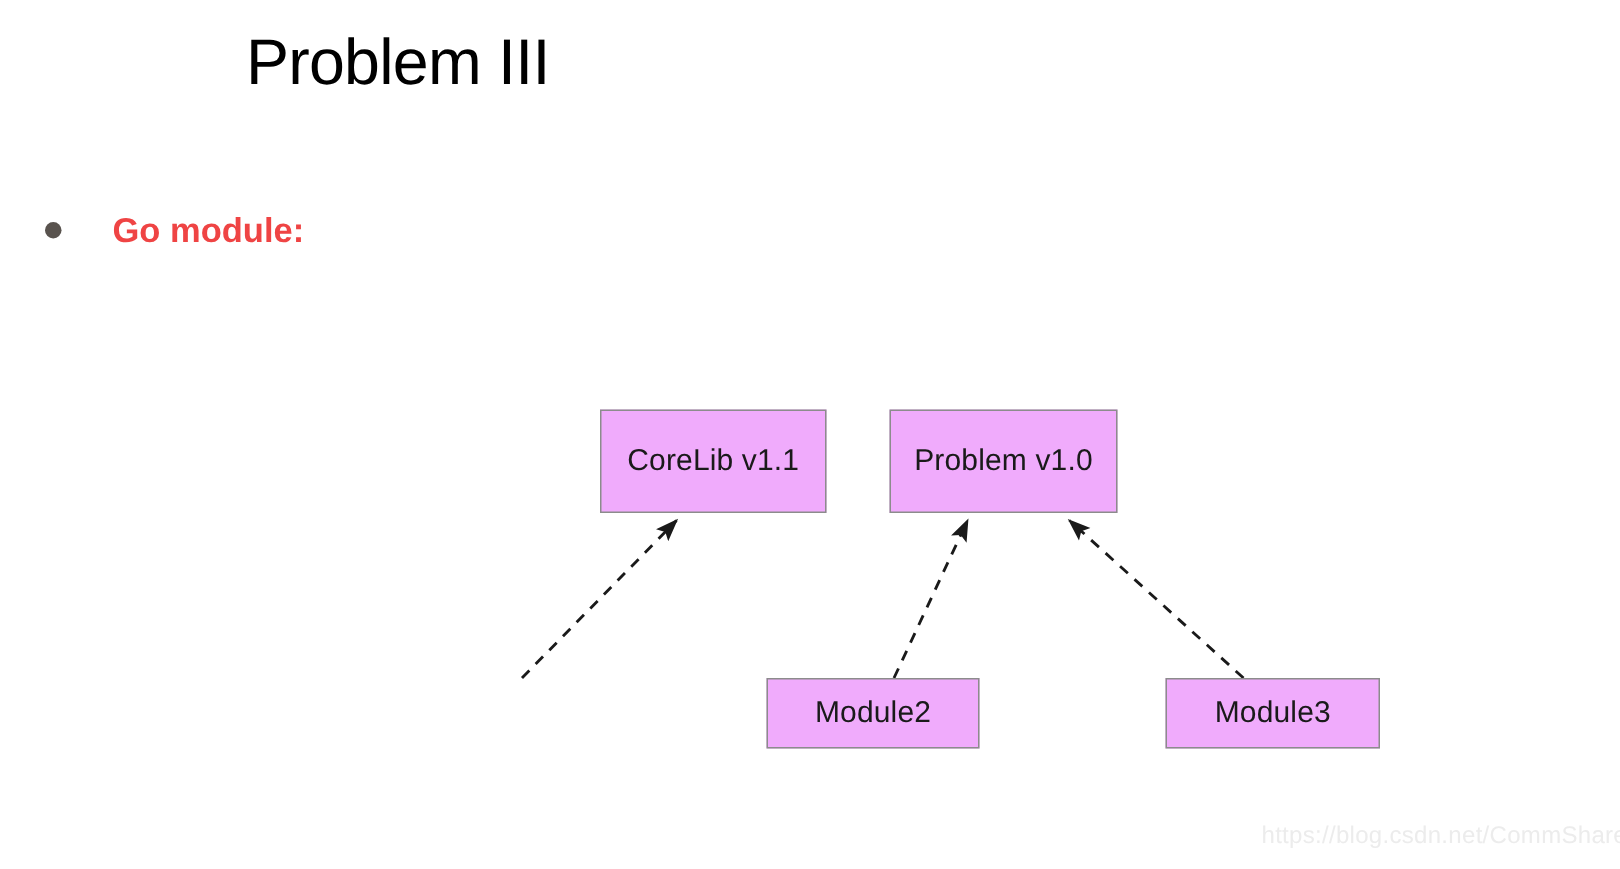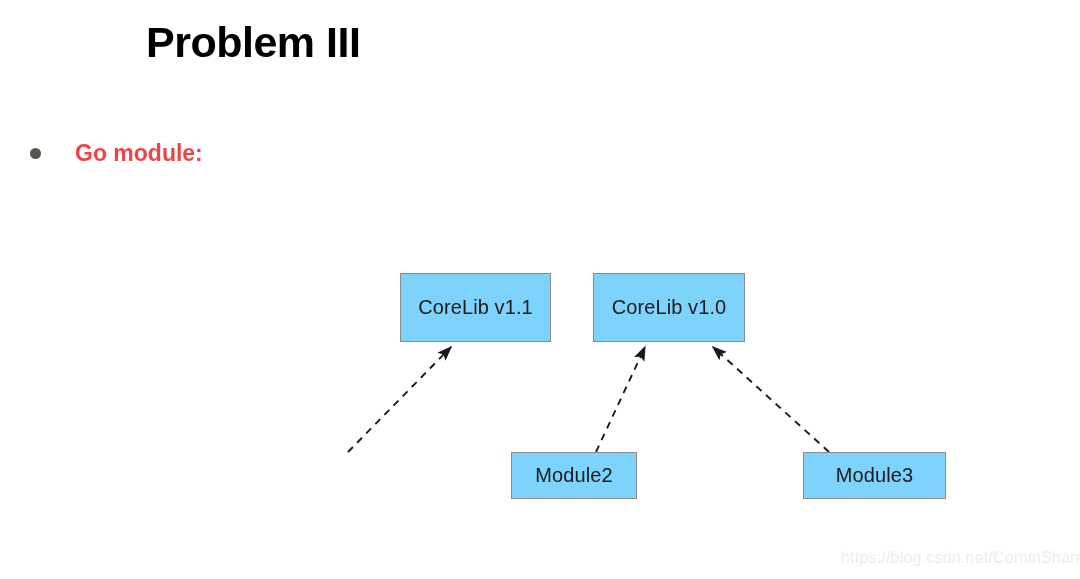--- a/index.html
+++ b/index.html
@@ -12,24 +12,24 @@
   }
   #slide {
     position: relative;
     width: 1080px;
     height: 579px;
     background: #ffffff;
     overflow: hidden;
   }
   #slide-title {
     position: absolute;
-    left: 146px;
+    left: 164px;
     top: 18px;
     font-size: 43px;
-    font-weight: bold;
+    font-weight: normal;
     color: #000000;
     letter-spacing: -0.5px;
     line-height: 1.15;
     white-space: nowrap;
   }
   .bullet-row {
     position: absolute;
     left: 30px;
     top: 140px;
     display: flex;
@@ -54,36 +54,36 @@
     position: absolute;
     left: 0;
     top: 0;
     width: 1080px;
     height: 579px;
   }
   .node-box {
     position: absolute;
     box-sizing: border-box;
     border: 1.4px solid #8c8c8c;
-    background: #7dd3fc;
+    background: #f0abfc;
     display: flex;
     align-items: center;
     justify-content: center;
   }
   .node-label {
     font-size: 20px;
     color: #1a1a1a;
     white-space: nowrap;
     letter-spacing: 0.1px;
   }
   #corelib11 { left: 400px; top: 273px; width: 151px; height: 69px; }
   #corelib10 { left: 593px; top: 273px; width: 152px; height: 69px; }
   #module1   { left: 258px; top: 452px; width: 143px; height: 47px; }
-  #module2   { left: 511px; top: 452px; width: 126px; height: 47px; }
-  #module3   { left: 777px; top: 452px; width: 143px; height: 47px; margin-left: 26px; }
+  #module2   { left: 511px; top: 452px; width: 142px; height: 47px; }
+  #module3   { left: 777px; top: 452px; width: 143px; height: 47px; }
   #edges {
     position: absolute;
     left: 0;
     top: 0;
     width: 1080px;
     height: 579px;
     pointer-events: none;
   }
   #watermark {
     position: absolute;
@@ -118,21 +118,21 @@
       <line x1="348" y1="452" x2="451" y2="347" stroke="#1a1a1a" stroke-width="1.9" stroke-dasharray="7,6" marker-end="url(#arrowhead)"></line>
       <line x1="596" y1="452" x2="645" y2="347" stroke="#1a1a1a" stroke-width="1.9" stroke-dasharray="7,6" marker-end="url(#arrowhead)"></line>
       <line x1="829" y1="452" x2="713" y2="347" stroke="#1a1a1a" stroke-width="1.9" stroke-dasharray="7,6" marker-end="url(#arrowhead)"></line>
     </svg>
 
     <div class="node-box" id="corelib11">
       <span class="node-label">CoreLib v1.1</span>
     </div>
 
     <div class="node-box" id="corelib10">
-      <span class="node-label">CoreLib v1.0</span>
+      <span class="node-label">Problem v1.0</span>
     </div>
 
 
     <div class="node-box" id="module2">
       <span class="node-label">Module2</span>
     </div>
 
     <div class="node-box" id="module3">
       <span class="node-label">Module3</span>
     </div>

